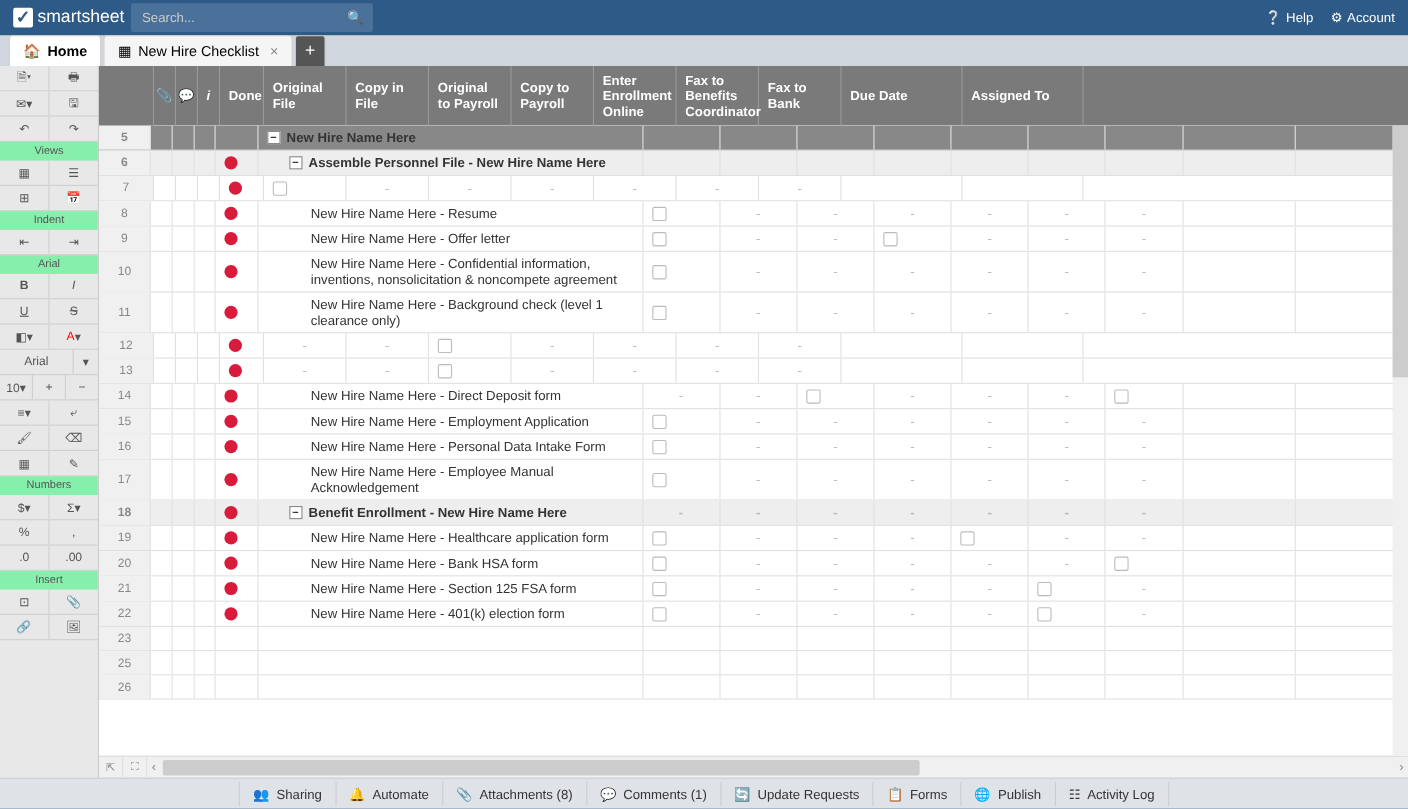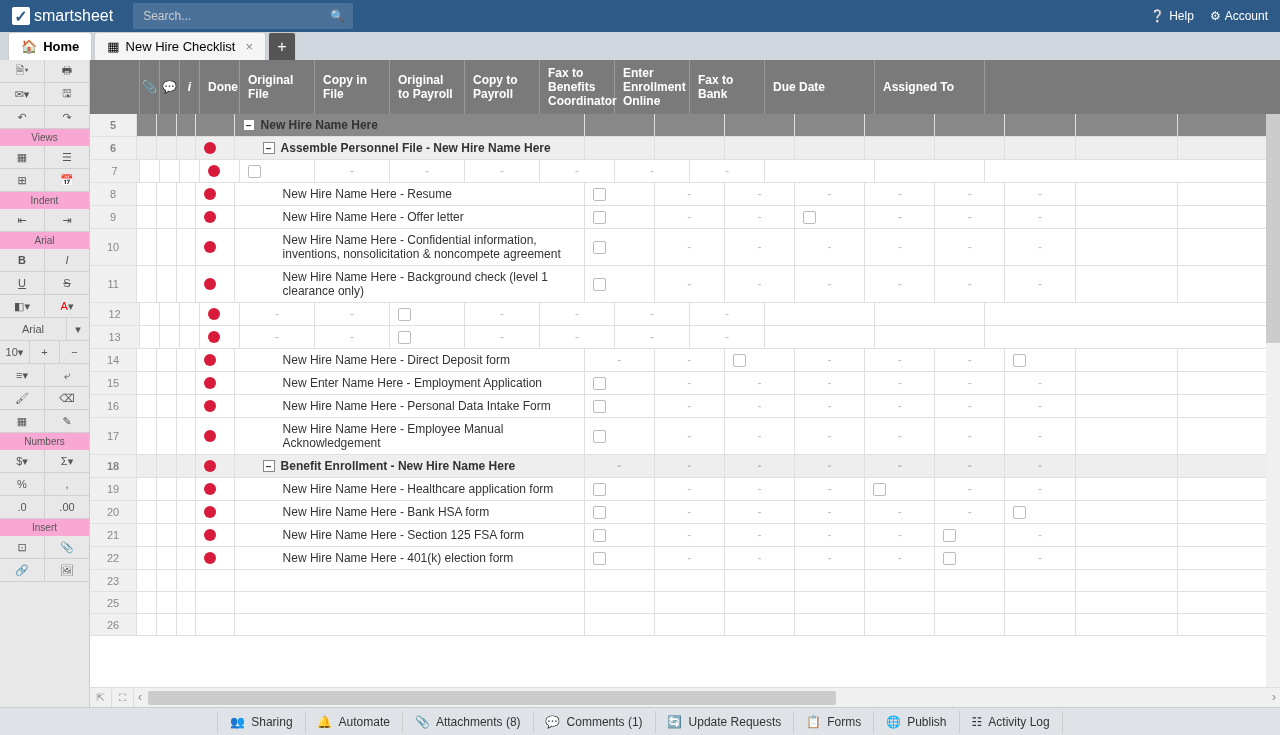--- a/index.html
+++ b/index.html
@@ -1,37 +1,37 @@
 <!DOCTYPE html>
 <html><head>
 <meta charset="utf-8">
 <style>
 *{margin:0;padding:0;box-sizing:border-box;font-family:Arial,sans-serif}
 body{background:#2d5a87;width:1280px;height:735px;overflow:hidden;font-size:12px}
 .topbar{height:32px;background:#2d5a87;display:flex;align-items:center;padding:0 12px;color:#fff}
 .logo{display:flex;align-items:center;gap:4px;font-size:16px;font-weight:300}
 .logo-check{width:18px;height:18px;background:#fff;border-radius:2px;display:flex;align-items:center;justify-content:center;color:#2d5a87;font-weight:bold}
-.search-box{margin-left:20px;background:#4a7199;border:none;padding:6px 30px 6px 10px;width:220px;color:#fff;border-radius:2px;font-size:12px}
+.search-box{margin-left:6px;background:#4a7199;border:none;padding:6px 30px 6px 10px;width:220px;color:#fff;border-radius:2px;font-size:12px}
 .search-box::placeholder{color:#ccc}
 .search-wrap{position:relative}
 .search-icon{position:absolute;right:8px;top:50%;transform:translateY(-50%);color:#ccc}
 .topbar-right{margin-left:auto;display:flex;gap:16px;align-items:center}
 .topbar-right a{color:#fff;text-decoration:none;display:flex;align-items:center;gap:4px}
 .tabbar{height:28px;background:#cfd6de;display:flex;padding-left:8px}
 .tab{background:#fff;border:1px solid #ccc;border-bottom:none;padding:5px 12px;margin-right:2px;border-radius:3px 3px 0 0;display:flex;align-items:center;gap:6px;font-size:13px}
 .tab.active{background:#fff;font-weight:bold}
 .tab.doc{background:#f5f5f5}
 .tab-close{color:#888;cursor:pointer;margin-left:4px}
 .tab.add{background:#555;color:#fff;width:28px;justify-content:center;font-size:16px}
 .main{display:flex;height:calc(100% - 60px - 28px);background:#fff}
 .sidebar{width:90px;background:#e8e8e8;border-right:1px solid #ccc;overflow-y:auto}
 .sb-row{display:flex;border-bottom:1px solid #d0d0d0}
 .sb-btn{flex:1;height:22px;display:flex;align-items:center;justify-content:center;border-right:1px solid #d0d0d0;cursor:pointer;font-size:11px;color:#555}
 .sb-btn:last-child{border-right:none}
-.sb-label{text-align:center;font-size:10px;color:#555;padding:3px 0;background:#f9a8d4}
+.sb-label{text-align:center;font-size:10px;color:#555;padding:3px 0;background:#86efac}
 .sheet{flex:1;display:flex;flex-direction:column;overflow:hidden}
 .grid-head{display:flex;background:#7a7a7a;color:#fff;font-size:12px}
 .gh-cell{border-right:1px solid #999;padding:6px 8px;display:flex;align-items:center;font-weight:bold}
 .rownum-head{width:50px;background:#7a7a7a}
 .icon-col{width:20px;justify-content:center}
 .done-col{width:40px}
 .task-col{flex:1;min-width:350px}
 .std-col{width:75px}
 .wide-col{width:110px}
 .grid-body{flex:1;overflow-y:auto;overflow-x:hidden;position:relative}
@@ -193,22 +193,22 @@
       <div class="gh-cell icon-col">📎</div>
       <div class="gh-cell icon-col">💬</div>
       <div class="gh-cell icon-col">
           <i>i</i>
         </div>
       <div class="gh-cell done-col">Done</div>
       <div class="gh-cell std-col">Original File</div>
       <div class="gh-cell std-col">Copy in File</div>
       <div class="gh-cell std-col">Original to Payroll</div>
       <div class="gh-cell std-col">Copy to Payroll</div>
+      <div class="gh-cell std-col">Enter Enrollment Online</div>
       <div class="gh-cell std-col">Fax to Benefits Coordinator</div>
-      <div class="gh-cell std-col">Enter Enrollment Online</div>
       <div class="gh-cell std-col">Fax to Bank</div>
       <div class="gh-cell wide-col">Due Date</div>
       <div class="gh-cell wide-col">Assigned To</div>
     </div>
     <div class="grid-body" id="grid-body">
       <div class="vscroll">
           <div class="vscroll-thumb"></div>
         </div>
     <div class="row group">
           <div class="cell rownum">5</div>
@@ -511,21 +511,21 @@
           <div class="cell wide-col"></div>
         </div>
         <div class="row">
           <div class="cell rownum">15</div>
           <div class="cell icon-col"></div>
           <div class="cell icon-col"></div>
           <div class="cell icon-col"></div>
           <div class="cell done-col">
             <div class="dot"></div>
           </div>
-          <div class="cell task-col indent2">New Enter Name Here - Employment Application</div>
+          <div class="cell task-col indent2">New Hire Name Here - Employment Application</div>
           <div class="cell std-col">
             <div class="checkbox"></div>
           </div>
           <div class="cell std-col">
             <span class="dash">-</span>
           </div>
           <div class="cell std-col">
             <span class="dash">-</span>
           </div>
           <div class="cell std-col">

